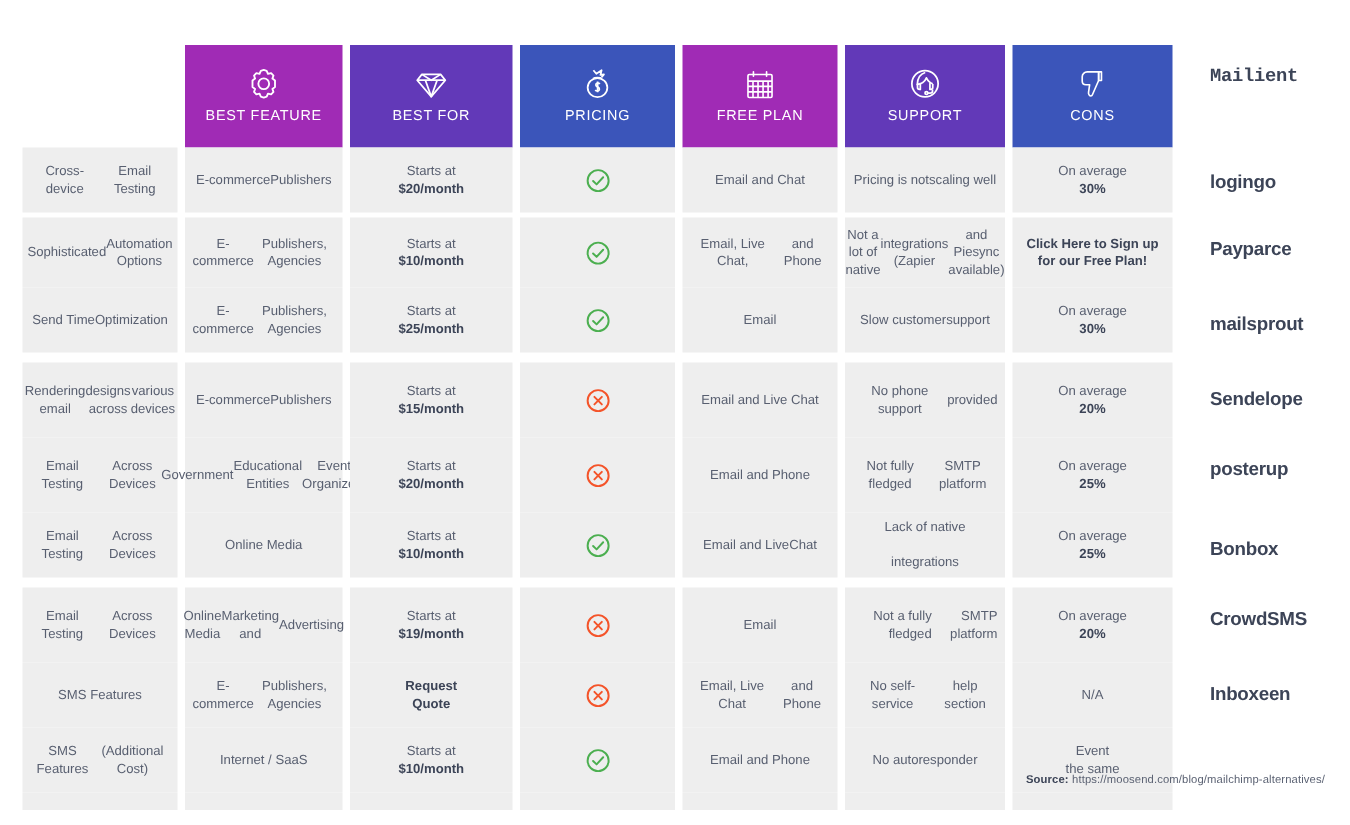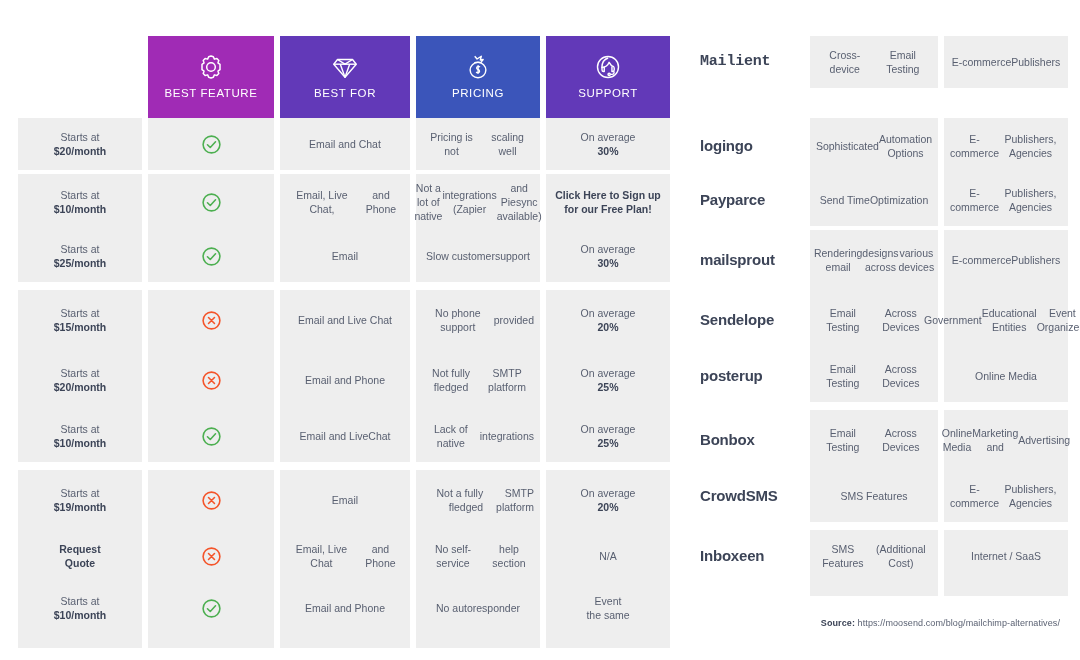--- a/index.html
+++ b/index.html
@@ -187,35 +187,56 @@
           <path d="M12.5 4.5 L15 7.5 L19.5 4.5 L18.5 8.5 L21.5 8 L19.5 10.5" stroke-linejoin="round"></path>
           <ellipse cx="16" cy="19.3" rx="8.4" ry="8.2"></ellipse>
           <path d="M12.2 11.6 C13.5 10.6 18.5 10.6 19.8 11.6"></path>
           <path d="M18 16.2 C17.3 15.3 14.6 15.1 14.6 17 C14.6 18.9 17.6 18.4 17.6 20.6 C17.6 22.4 14.9 22.4 14.1 21.3"></path>
           <path d="M16.1 14.0 L16.1 23.2"></path>
         </svg>
       </div>
       <div class="hdr-label">PRICING</div>
     </div>
 
+    <div class="hdr c-magenta">
+      <div class="hdr-icon">
+        <svg width="28" height="29" viewBox="0 0 32 32" fill="none" stroke="#ffffff" stroke-width="1.5">
+          <rect x="5" y="7" width="22" height="21" rx="1.2"></rect>
+          <path d="M5 13 L27 13"></path>
+          <path d="M10 4.5 L10 8.5 M22 4.5 L22 8.5" stroke-linecap="round"></path>
+          <path d="M9.6 13 L9.6 28 M14.2 13 L14.2 28 M18.8 13 L18.8 28 M23.4 13 L23.4 28"></path>
+          <path d="M5 17.8 L27 17.8 M5 22.8 L27 22.8"></path>
+        </svg>
+      </div>
+      <div class="hdr-label">FREE PLAN</div>
+    </div>
 
     <div class="hdr c-purple">
       <div class="hdr-icon">
         <svg width="30" height="30" viewBox="0 0 32 32" fill="none" stroke="#ffffff" stroke-width="1.5">
           <circle cx="16" cy="16" r="11.2"></circle>
           <path d="M16.2 6.4 C11.8 7.6 9.6 11.8 9.4 16.6 C12.6 16.4 16.0 14.2 17.2 11.0 C18.6 13.8 20.6 15.4 22.6 16.0" stroke-linejoin="round"></path>
           <path d="M9.6 16.2 L9.6 19.2 C9.6 20.2 10.4 20.8 11.3 20.8 L12.0 20.8 L12.0 16.0 L11.3 16.0" stroke-linejoin="round"></path>
           <path d="M22.6 16.2 L22.6 19.2 C22.6 20.2 21.8 20.8 20.9 20.8 L20.2 20.8 L20.2 16.0 L20.9 16.0" stroke-linejoin="round"></path>
           <path d="M22.4 20.9 L22.4 22.4 C22.4 23.4 21.4 23.9 20.3 23.9 L18.4 23.9"></path>
           <circle cx="17.2" cy="23.9" r="1.2"></circle>
         </svg>
       </div>
       <div class="hdr-label">SUPPORT</div>
     </div>
 
+    <div class="hdr c-blue">
+      <div class="hdr-icon">
+        <svg width="28" height="30" viewBox="0 0 32 32" fill="none" stroke="#ffffff" stroke-width="1.5" stroke-linejoin="round">
+          <path d="M21.6 5.2 L11.2 5.2 C8.6 5.2 6.6 7.1 6.6 9.6 L6.6 13.4 C6.6 15.4 8.0 16.9 10.0 16.9 L13.4 16.9 L12.4 23.6 C12.1 25.6 13.2 27.2 14.6 27.2 C15.3 27.2 15.7 26.7 15.9 26.1 L21.6 13.0 Z"></path>
+          <path d="M21.6 5.2 L24.2 5.2 L24.2 13.0 L21.6 13.0 Z"></path>
+        </svg>
+      </div>
+      <div class="hdr-label">CONS</div>
+    </div>
 
 
     <div id="body-slot" style="display:contents"><div class="cell cell-label" style="height: 52px; font-family: Liberation Mono, monospace;">Mailient</div><div class="cell" style="height: 52px;">
           <span>Cross-device</span>
           <br>
           <span>Email Testing</span>
         </div><div class="cell" style="height: 52px;">
           <span>E-commerce</span>
           <br>
           <span>Publishers</span>
@@ -342,21 +363,21 @@
           <span>Online Media</span>
         </div><div class="cell" style="height: 52px;">
           <div><span>Starts at</span><br><span class="b">$10/month</span></div>
         </div><div class="cell" style="height: 52px;">
           <svg class="mark" viewBox="0 0 24 24" fill="none" stroke="#4caf50" stroke-width="1.8">
             <circle cx="12" cy="12" r="9.6"></circle>
             <path d="M7.4 12.3 L10.6 15.4 L16.6 8.9" stroke-linecap="round" stroke-linejoin="round"></path>
           </svg>
         </div><div class="cell" style="height: 52px;">
           <span>Email and LiveChat</span>
-        </div><div class="cell" style="height: 52px;">
+        </div><div class="cell" style="height: 52px; flex-direction: column;">
           <span>Lack of native</span>
           <br>
           <span>integrations</span>
         </div><div class="cell" style="height: 52px;">
           <div><span>On average</span><br><span class="b">25%</span></div>
         </div><div class="cell cell-label" style="height: 60px;">Bonbox</div><div class="cell" style="height: 60px;">
           <span>Email Testing</span>
           <br>
           <span>Across Devices</span>
         </div><div class="cell" style="height: 60px;">

